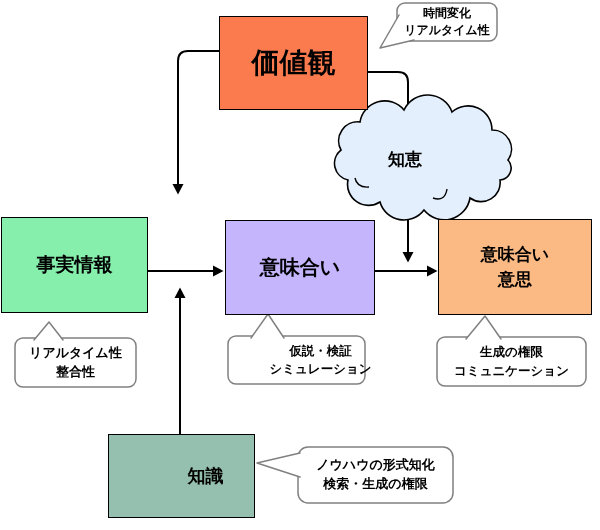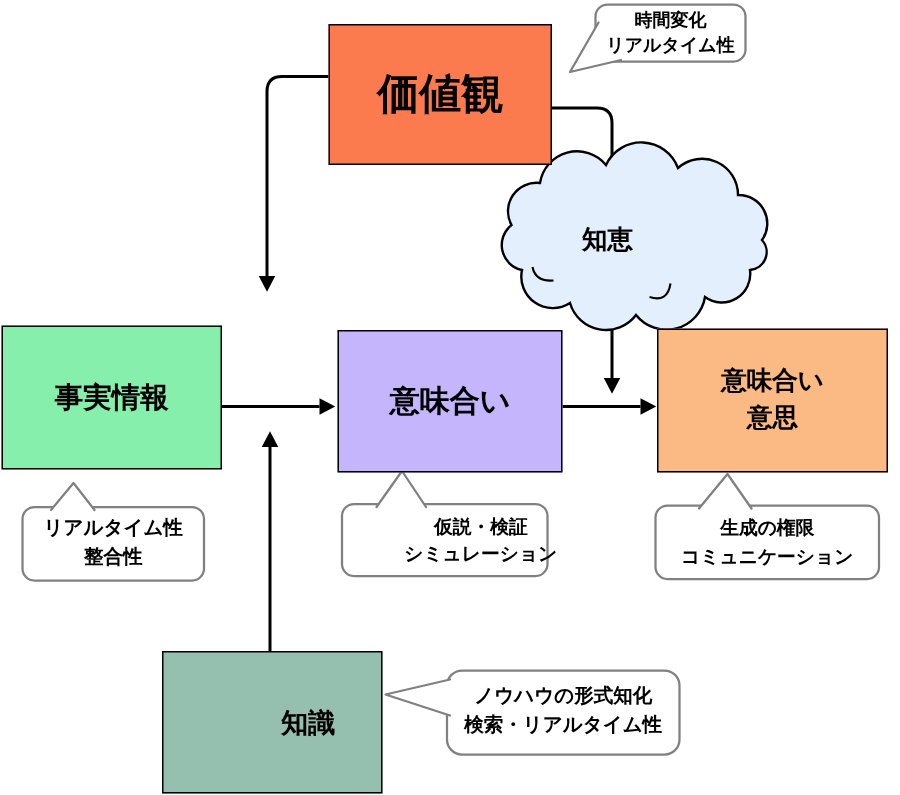--- a/index.html
+++ b/index.html
@@ -16,21 +16,21 @@
   .co-tail{fill:#fff;stroke:#808080;stroke-width:1.5;stroke-linejoin:round;stroke-linecap:round;}
   .node{
     position:absolute;box-sizing:border-box;border:1.6px solid #000;
     display:flex;flex-direction:column;align-items:center;justify-content:center;
     font-weight:bold;text-align:center;
   }
   .node-values{left:219px;top:16px;width:149px;height:94px;font-size:28px;}
   .node-facts{left:1px;top:217px;width:147px;height:96px;font-size:19px;}
   .node-meaning{left:225px;top:220px;width:150px;height:95px;font-size:20px;}
   .node-action{left:438px;top:219px;width:154px;height:96px;font-size:17px;line-height:1.5;}
-  .node-knowledge{left:108px;top:434px;width:147px;height:95px;font-size:18px;padding-left:48px;}
+  .node-knowledge{left:108px;top:434px;width:147px;height:84px;font-size:18px;padding-left:48px;}
   .wisdom-label{
     position:absolute;left:344px;top:143px;width:122px;height:32px;
     display:flex;align-items:center;justify-content:center;
     font-weight:bold;font-size:17px;
   }
   .co-text{
     position:absolute;display:flex;flex-direction:column;align-items:center;justify-content:center;
     font-weight:bold;text-align:center;line-height:1.45;
   }
   .co-values{left:397px;top:3px;width:100px;height:38px;font-size:12px;}
@@ -124,16 +124,16 @@
     <div>シミュレーション</div>
   </div>
 
   <div class="co-text co-action">
     <div>生成の権限</div>
     <div>コミュニケーション</div>
   </div>
 
   <div class="co-text co-knowledge">
     <div>ノウハウの形式知化</div>
-    <div>検索・リアルタイム性</div>
+    <div>検索・生成の権限</div>
   </div>
 
 </div>
 
 </body></html>

